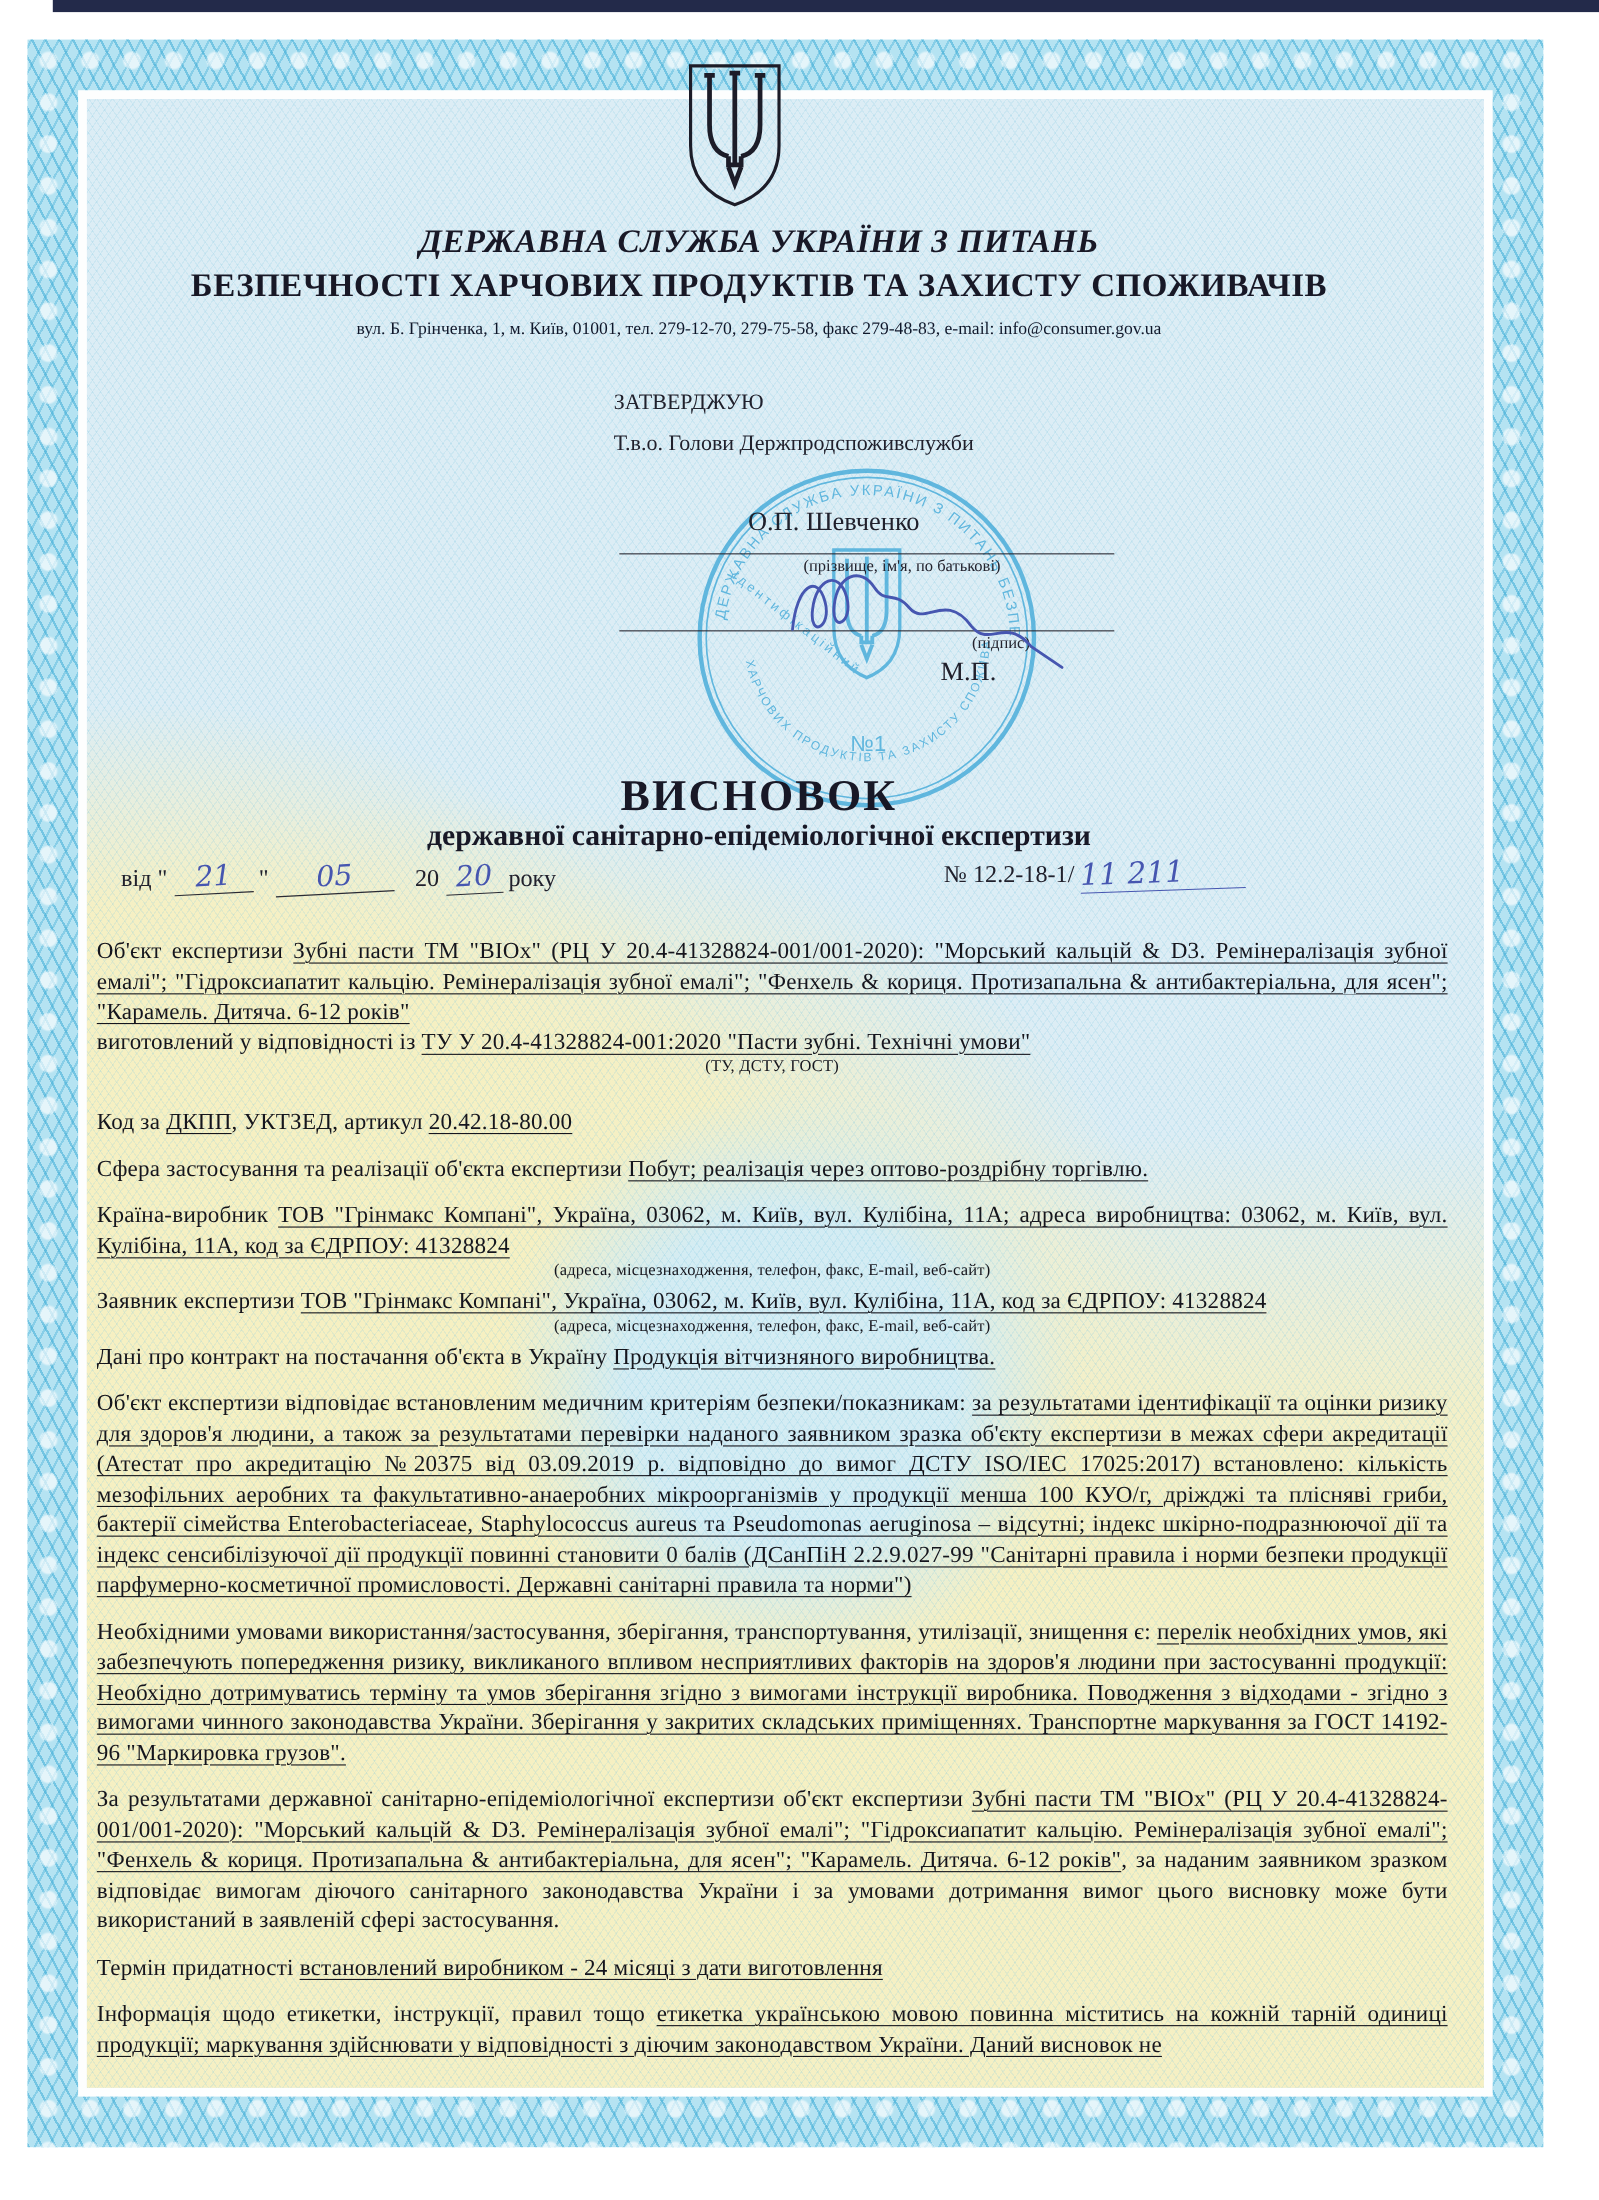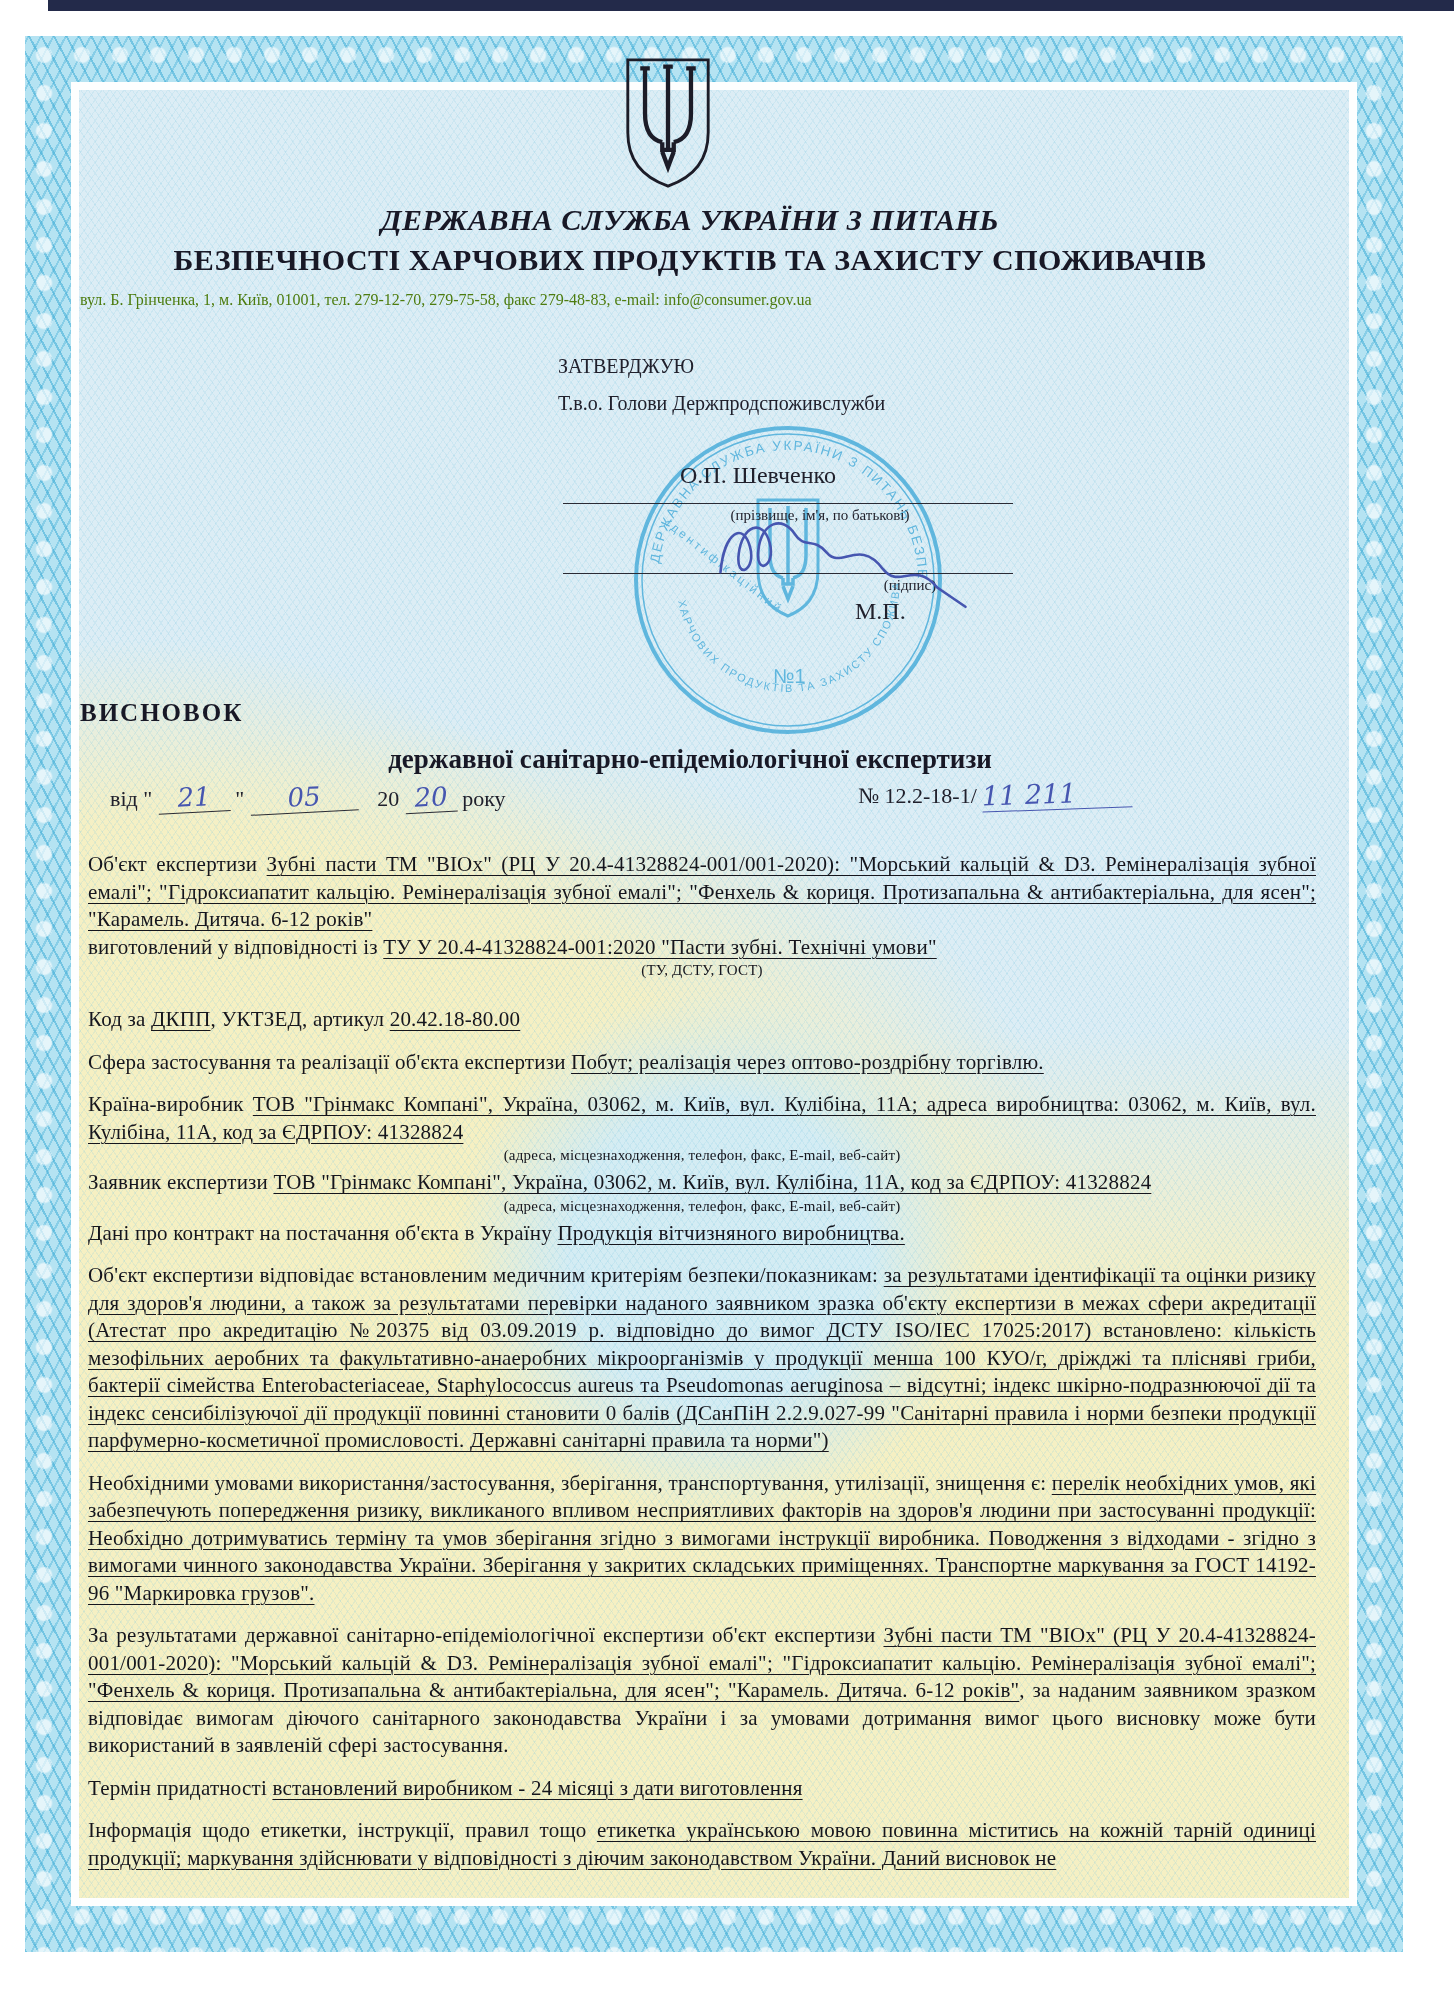--- a/index.html
+++ b/index.html
@@ -24,38 +24,38 @@
       repeating-linear-gradient(-55deg, rgba(122,198,224,0.17) 0 1px, rgba(122,198,224,0) 1px 6px),
       radial-gradient(circle at 640px 1165px, rgba(210,236,246,0.95) 0 150px, rgba(210,236,246,0) 265px),
       radial-gradient(ellipse 560px 460px at 60px 1010px, rgba(246,240,194,0.96) 0 60%, rgba(246,240,194,0) 100%),
       radial-gradient(ellipse 760px 620px at 26% 66%, rgba(246,240,194,0.92) 0 55%, rgba(246,240,194,0) 90%),
       linear-gradient(to top, rgba(246,240,194,0.97) 0 26%, rgba(246,240,194,0.88) 34%, rgba(246,240,194,0) 48%);}
   
   .emblem{position:absolute;left:620px;top:56px;width:96px;height:134px;}
   .h-org{position:absolute;left:80px;width:1220px;text-align:center;font-weight:bold;
          font-size:30px;letter-spacing:0.5px;color:#181826;}
   .h-org1{top:203px;font-style:italic;} .h-org2{top:243px;}
-  .h-addr{position:absolute;left:80px;top:291px;width:1220px;text-align:left;font-size:16px;color:#4d7c0f;}
+  .h-addr{position:absolute;left:80px;top:291px;width:1220px;text-align:center;font-size:16px;color:#0f172a;}
   
   .approve{position:absolute;left:558px;top:348px;font-size:20px;line-height:37px;color:#20202c;}
   .sig-name{position:absolute;left:588px;top:462px;width:340px;text-align:center;font-size:24px;color:#20202c;}
   .rule{position:absolute;height:0;border-top:1.6px solid #2a2a34;}
   .rule1{left:563px;top:503px;width:450px;}
   .rule2{left:563px;top:573px;width:450px;}
   .cap-s{position:absolute;text-align:center;font-size:15px;color:#23232e;}
   .cap-name{left:620px;top:507px;width:400px;}
   .cap-sig{left:810px;top:577px;width:200px;}
   .mp{position:absolute;left:855px;top:598px;font-size:24px;color:#20202c;}
   
   .stamp{position:absolute;left:613px;top:405px;width:350px;height:350px;opacity:0.78;pointer-events:none;}
   .scrawl{position:absolute;left:710px;top:495px;width:310px;height:130px;transform:rotate(-6deg);pointer-events:none;}
   .hand{font-family:"DejaVu Serif", serif;font-style:italic;color:#4656b0;}
   
-  .t-main{position:absolute;left:80px;top:699px;width:1220px;text-align:left;font-weight:bold;
-          font-size:25px;letter-spacing:2px;color:#181826;}
+  .t-main{position:absolute;left:80px;top:699px;width:1220px;text-align:center;font-weight:bold;
+          font-size:40px;letter-spacing:2px;color:#181826;}
   .t-sub{position:absolute;left:80px;top:744px;width:1220px;text-align:center;font-weight:bold;
          font-size:27px;color:#181826;}
   .dateline{position:absolute;left:110px;top:782px;width:1250px;font-size:22px;color:#20202c;white-space:nowrap;}
   .dl-seg{display:inline-block;}
   .dl-u{display:inline-block;border-bottom:1.6px solid #2a2a34;text-align:center;}
   .dl-day{width:72px;} .dl-mon{width:108px;} .dl-yr{width:52px;}
   .hand-num{font-size:26px;transform:rotate(-3deg);display:inline-block;}
   .numblock{position:absolute;left:858px;top:778px;font-size:22px;white-space:nowrap;color:#20202c;}
   .num-hand{display:inline-block;min-width:150px;border-bottom:1.6px solid #4656b0;font-size:27px;transform:rotate(-2deg);}
   

